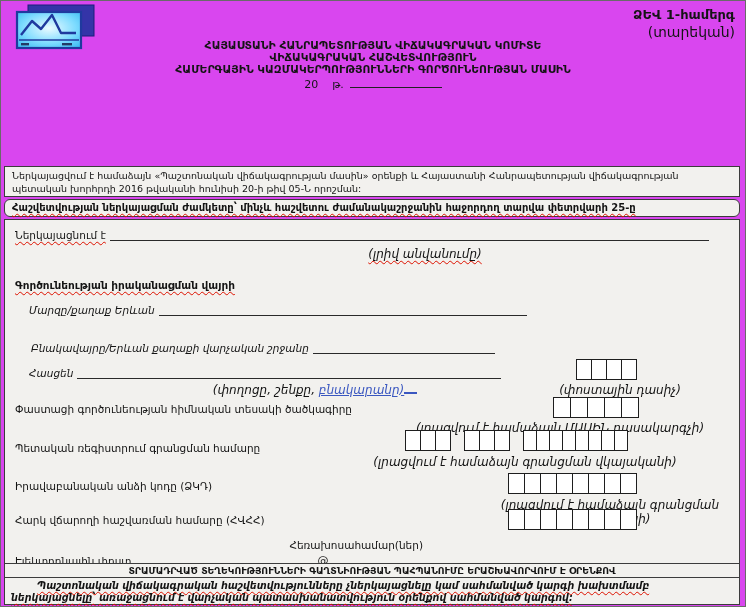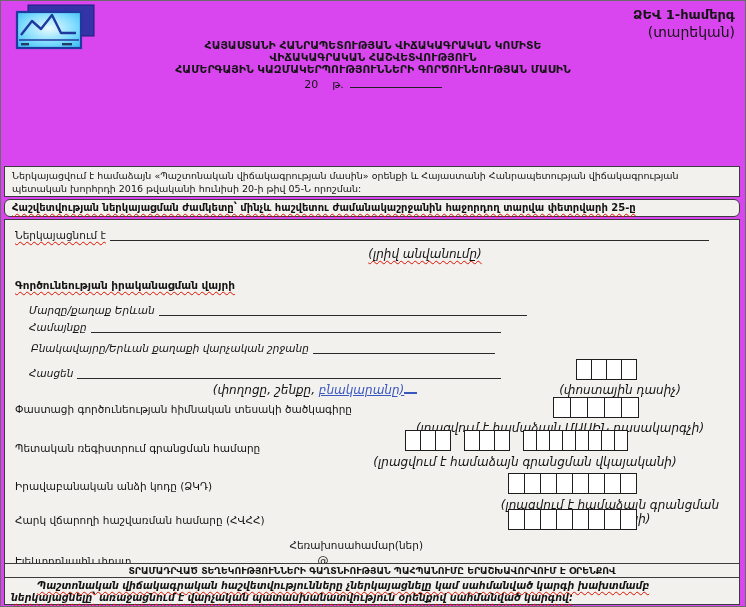--- a/index.html
+++ b/index.html
@@ -97,24 +97,20 @@
 
 
     <div class="row" style="left:10px;top:59px;font-weight:bold;">
       <span class="lbl sp">Գործունեության իրականացման վայրի</span>
     </div>
 
     <div class="row italic" style="left:24px;top:83px;width:498px;">
       <span class="lbl">Մարզը/քաղաք Երևան</span>
       <span class="fill"></span>
     </div>
-    <div class="row italic" style="left:24px;top:100px;width:472px;">
-      <span class="lbl">Համայնքը</span>
-      <span class="fill"></span>
-    </div>
     <div class="row italic" style="left:26px;top:121px;width:464px;">
       <span class="lbl">Բնակավայրը/Երևան քաղաքի վարչական շրջանը</span>
       <span class="fill"></span>
     </div>
     <div class="row italic" style="left:24px;top:146px;width:472px;">
       <span class="lbl">Հասցեն</span>
       <span class="fill"></span>
     </div>
     <div class="hint" style="left:150px;top:163px;width:320px;">
       <span>(փողոցը, շենքը, </span><span class="blue-link">բնակարանը)</span><span class="blue-tail"></span>

